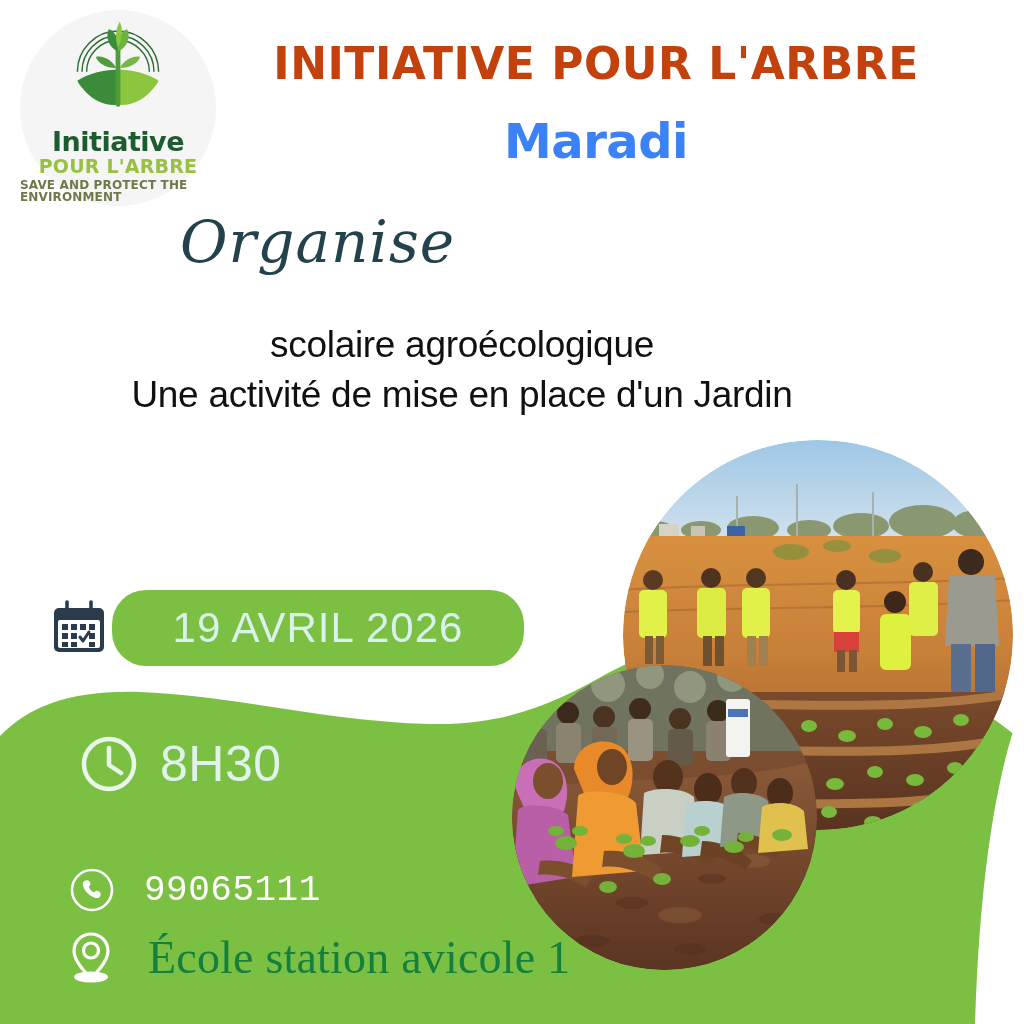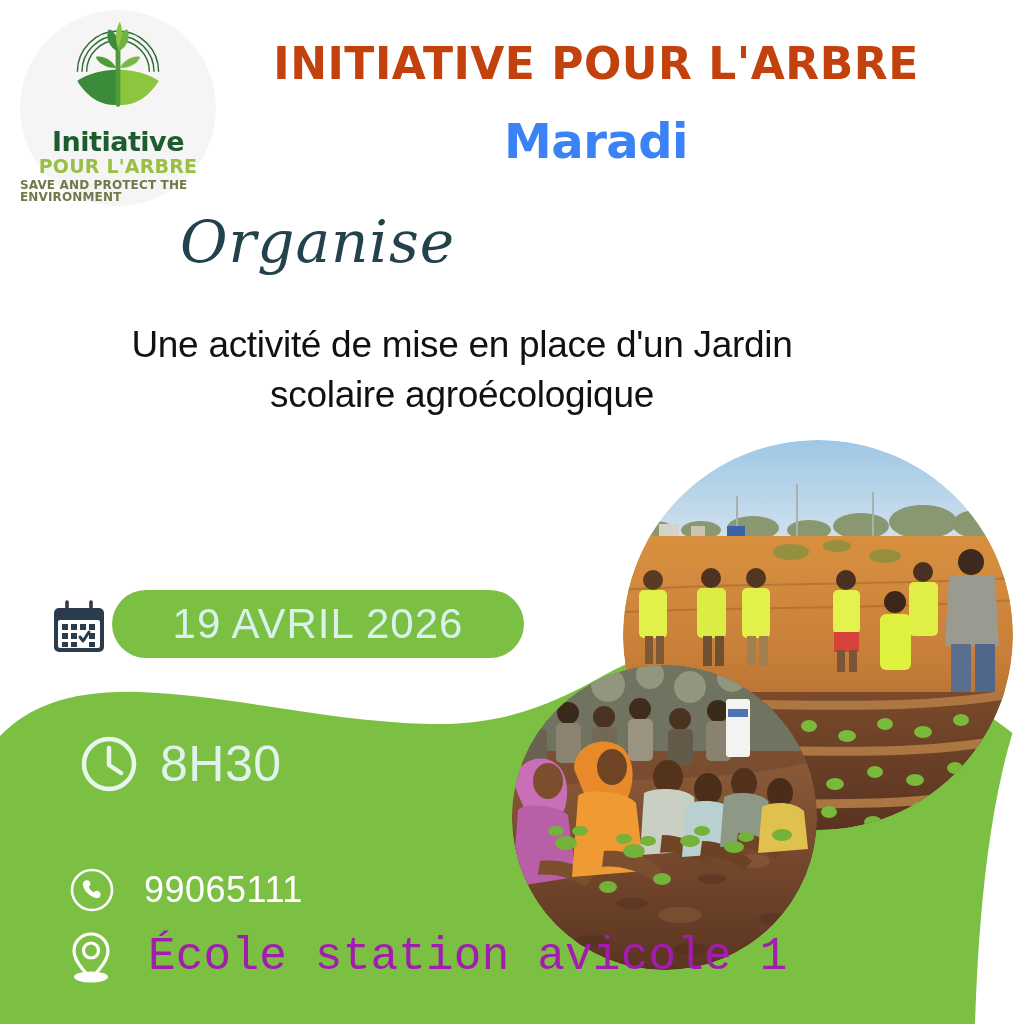--- a/index.html
+++ b/index.html
@@ -108,21 +108,21 @@
     overflow:hidden;
   }
   .photo svg{ display:block; }
   #photo-top{ left:623px; top:440px; width:390px; height:390px; }
   #photo-bottom{ left:512px; top:665px; width:305px; height:305px; }
 
   
   .cal-icon{ position:absolute; left:48px; top:596px; width:62px; height:62px; }
   .date-pill{
     position:absolute; left:112px; top:590px;
-    width:412px; height:68px;
+    width:412px; height:76px;
     background:#7cc043;
     border-radius:34px;
     display:flex; align-items:center; justify-content:center;
   }
   .date-text{
     font-family:"Liberation Sans", sans-serif;
     font-size:42px;
     color:#d9f2ec;
     letter-spacing:1px;
   }
@@ -135,30 +135,30 @@
 
   .row .ico{ flex:0 0 auto; display:block; }
   .time-text{
     font-family:"Liberation Sans", sans-serif;
     font-size:50px;
     color:#dff3ec;
     letter-spacing:0.5px;
     margin-left:20px;
   }
   .phone-text{
-    font-family:Liberation Sans, sans-serif;
+    font-family:Liberation Mono, monospace;
     font-size:36px;
     color:#ffffff;
     letter-spacing:0.5px;
     margin-left:28px;
   }
   .place-text{
-    font-family:Liberation Mono, monospace;
+    font-family:Liberation Serif, serif;
     font-size:46px;
-    color:#a21caf;
+    color:#15803d;
     letter-spacing:0.2px;
     margin-left:28px;
   }
 </style>
 </head>
 <body>
 
 <div id="poster">
 
   <svg class="green-wave" viewBox="0 0 1024 1024" width="1024" height="1024" preserveAspectRatio="none">
@@ -206,22 +206,22 @@
     <div class="logo-word">Initiative</div>
     <div class="logo-sub">POUR L'ARBRE</div>
     <div class="logo-tag">SAVE AND PROTECT THE ENVIRONMENT</div>
   </div>
 
   <div class="title">INITIATIVE POUR L'ARBRE</div>
   <div class="city">Maradi</div>
   <div class="organise">Organise</div>
 
   <div class="desc">
+    <div>scolaire agroécologique</div>
     <div>Une activité de mise en place d'un Jardin</div>
-    <div>scolaire agroécologique</div>
   </div>
 
   <div class="photo" id="photo-top">
     <svg viewBox="0 0 390 390" width="390" height="390">
       <defs>
         <clipPath id="cTop">
             <circle cx="195" cy="195" r="195"></circle>
           </clipPath>
         <linearGradient id="skyT" x1="0" y1="0" x2="0" y2="1">
           <stop offset="0%" stop-color="#9ec7e6"></stop>

